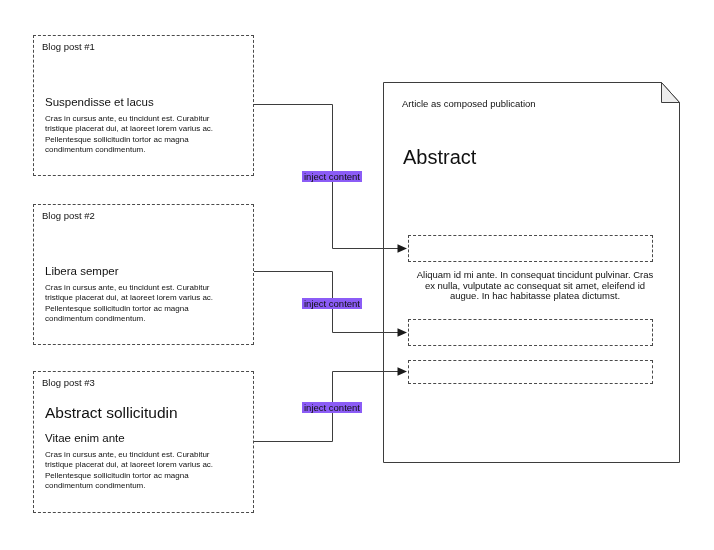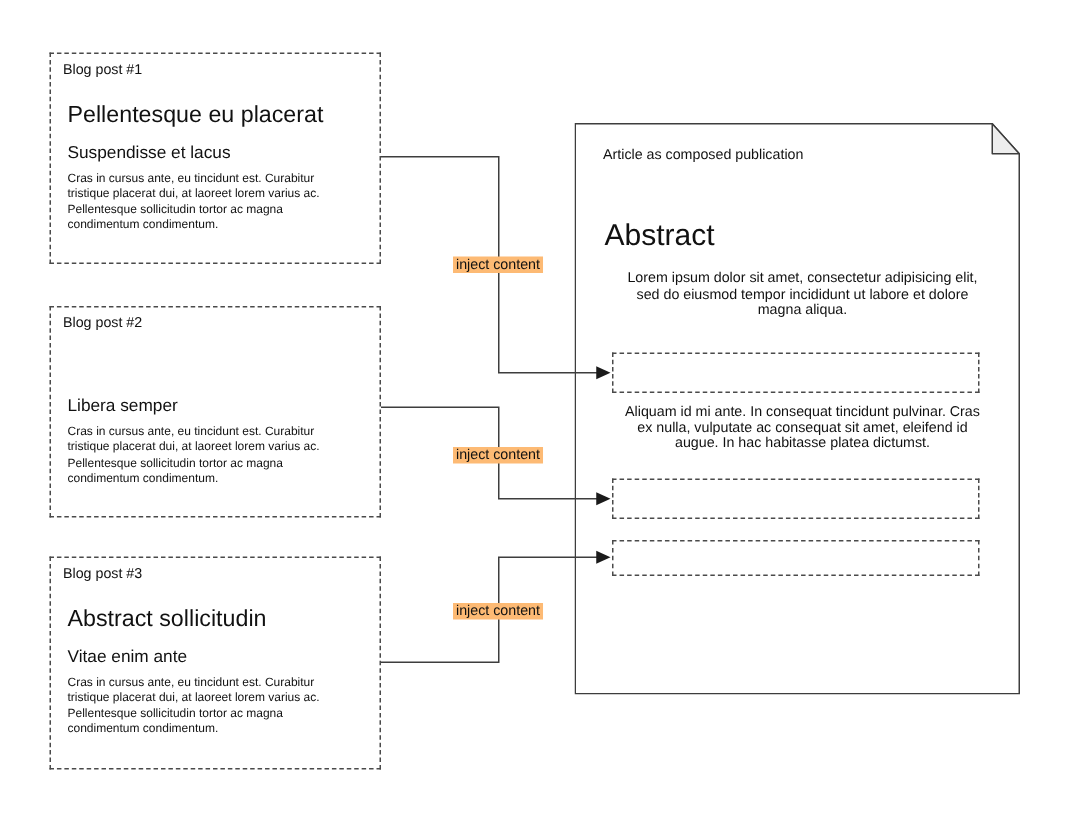--- a/index.html
+++ b/index.html
@@ -25,33 +25,32 @@
   .dp1{top:99px;}
   .dp2{top:188px;}
   .slot{position:absolute;left:25px;width:243px;border:1px dashed #4a4a4a;background:#fff;}
   .slot-1{top:153px;height:25px;}
   .slot-2{top:237px;height:25px;}
   .slot-3{top:278px;height:22px;}
 
   
   .conn{position:absolute;left:0;top:0;pointer-events:none;}
   .ilabel{position:absolute;left:332px;transform:translateX(-50%);font-size:9.5px;
-          background:#fdba74;padding:0 2px;white-space:nowrap;}
+          background:#8b5cf6;padding:0 2px;white-space:nowrap;}
   .il1{top:171px;}
   .il2{top:298px;}
   .il3{top:402px;}
 </style>
 </head>
 <body>
 
 <div class="canvas">
 
   <div class="card card-1">
     <div class="clabel">Blog post #1</div>
-    <div class="ctitle">Pellentesque eu placerat</div>
     <div class="csub">Suspendisse et lacus</div>
     <div class="cbody">Cras in cursus ante, eu tincidunt est. Curabitur
 tristique placerat dui, at laoreet lorem varius ac.
 Pellentesque sollicitudin tortor ac magna
 condimentum condimentum.</div>
   </div>
 
   <div class="card card-2">
     <div class="clabel">Blog post #2</div>
     <div class="csub">Libera semper</div>
@@ -71,23 +70,20 @@
 condimentum condimentum.</div>
   </div>
 
   <div class="doc">
     <svg width="297" height="381" viewBox="0 0 297 381">
       <path d="M0.5,0.5 L278.5,0.5 L296.5,20.5 L296.5,380.5 L0.5,380.5 Z" fill="#ffffff" stroke="#3d3d3d" stroke-width="1"></path>
       <path d="M278.5,0.5 L296.5,20.5 L278.5,20.5 Z" fill="#ededed" stroke="#3d3d3d" stroke-width="1" stroke-linejoin="round"></path>
     </svg>
     <div class="dheader">Article as composed publication</div>
     <div class="dheading">Abstract</div>
-    <div class="dp dp1">Lorem ipsum dolor sit amet, consectetur adipisicing elit,
-sed do eiusmod tempor incididunt ut labore et dolore
-magna aliqua.</div>
     <div class="slot slot-1"></div>
     <div class="dp dp2">Aliquam id mi ante. In consequat tincidunt pulvinar. Cras
 ex nulla, vulputate ac consequat sit amet, eleifend id
 augue. In hac habitasse platea dictumst.</div>
     <div class="slot slot-2"></div>
     <div class="slot slot-3"></div>
   </div>
 
   <svg class="conn" width="714" height="550" viewBox="0 0 714 550">
     <path d="M254,104.5 H332.5 V248.5 H398" fill="none" stroke="#3d3d3d" stroke-width="1"></path>

